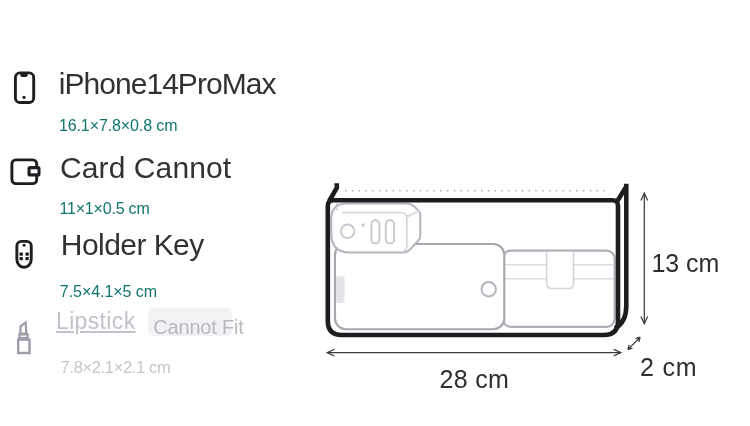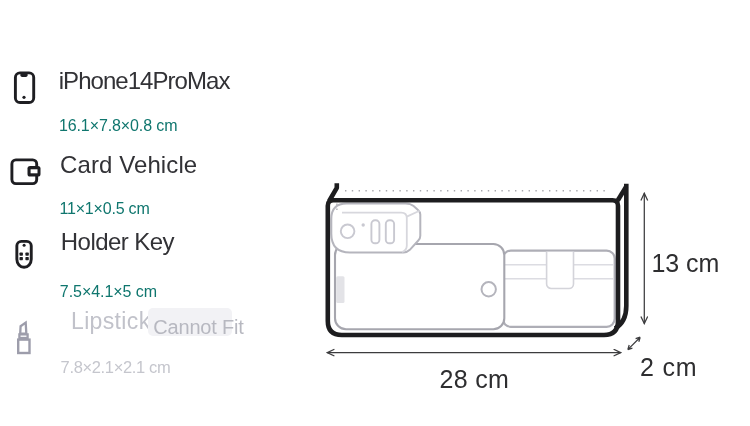--- a/index.html
+++ b/index.html
@@ -1,19 +1,19 @@
 <!DOCTYPE html>
 <html><head>
 <meta charset="utf-8">
 <style>
   html,body{margin:0;padding:0;}
   body{width:750px;height:426px;background:#ffffff;position:relative;overflow:hidden;
        font-family:"Liberation Sans",sans-serif;}
   .abs{position:absolute;white-space:nowrap;}
-  .title{font-size:24px;color:#323236;}
+  .title{font-size:30px;color:#323236;}
   .sub{font-size:16px;color:#0f766e;margin-top:24px;}
   .gtitle{font-size:23px;color:#c1c2ca;}
   .gsub{font-size:16.5px;color:#c5c6cd;}
 </style>
 </head>
 <body>
 
 <div>
 
   <svg class="abs" style="left:12px;top:69px;" width="24" height="38" viewBox="0 0 24 38">
@@ -25,21 +25,21 @@
   <div class="abs title" style="left:58.7px;top:66.5px;letter-spacing:-0.95px;">iPhone14ProMax</div>
 
   <div class="abs sub" style="left:58.9px;top:93.2px;letter-spacing:-0.1px;">16.1×7.8×0.8 cm</div>
 
   <svg class="abs" style="left:8px;top:156px;" width="36" height="31" viewBox="0 0 36 31">
     <rect x="3.9" y="3.9" width="24.8" height="23.7" rx="4" fill="none" stroke="#1e1e22" stroke-width="2.9"></rect>
     <rect x="19.5" y="10" width="13" height="10.6" rx="2.6" fill="#1e1e22"></rect>
     <rect x="22.6" y="13.3" width="6.9" height="4" fill="#ffffff"></rect>
   </svg>
 
-  <div class="abs title" style="left:60px;top:150.6px;letter-spacing:0.1px;">Card Vehicle</div>
+  <div class="abs title" style="left:60px;top:150.6px;letter-spacing:0.1px;">Card Cannot</div>
 
   <div class="abs sub" style="left:59.5px;top:175.6px;letter-spacing:-0.2px;">11×1×0.5 cm</div>
 
   <svg class="abs" style="left:12px;top:236px;" width="25" height="35" viewBox="0 0 25 35">
     <path d="M4.85 9.85 A4.5 4.5 0 0 1 9.35 5.35 L14.75 5.35 A4.5 4.5 0 0 1 19.25 9.85 L19.25 23.35 A7.2 7.95 0 0 1 4.85 23.35 Z" fill="none" stroke="#1e1e22" stroke-width="2.9"></path>
     <circle cx="12.1" cy="9.2" r="1.5" fill="#1e1e22"></circle>
     <rect x="7.5" y="16.5" width="3.4" height="3.2" rx="0.7" fill="#1e1e22"></rect>
     <rect x="13.4" y="16.5" width="3.4" height="3.2" rx="0.7" fill="#1e1e22"></rect>
     <rect x="7.5" y="21.1" width="3.4" height="3.2" rx="0.7" fill="#1e1e22"></rect>
     <rect x="13.4" y="21.1" width="3.4" height="3.2" rx="0.7" fill="#1e1e22"></rect>
@@ -48,21 +48,21 @@
   <div class="abs title" style="left:60.8px;top:227.7px;letter-spacing:-0.55px;">Holder Key</div>
 
   <div class="abs sub" style="left:59.8px;top:259.4px;letter-spacing:-0.05px;">7.5×4.1×5 cm</div>
 
   <svg class="abs" style="left:14px;top:318px;" width="24" height="40" viewBox="0 0 24 40">
     <path d="M6.6 8.2 L11.7 4.6 L12.3 15.3 L6.2 15.6 Z" fill="none" stroke="#9d9dab" stroke-width="2.3"></path>
     <rect x="5.4" y="16.4" width="8.2" height="3.6" fill="none" stroke="#9d9dab" stroke-width="2.3"></rect>
     <rect x="4.2" y="21.6" width="11.3" height="13.4" fill="none" stroke="#9d9dab" stroke-width="2.4"></rect>
   </svg>
 
-  <div class="abs gtitle" style="left:71px;top:307.8px;letter-spacing:0.35px;">Lipstick</div>
+  <div class="abs gtitle" style="left:56px;top:307.8px;letter-spacing:0.35px;text-decoration:underline;">Lipstick</div>
 
   <div class="abs" style="left:147.7px;top:307.6px;width:84.7px;height:28px;background:#f2f2f5;border-radius:5px;"></div>
   <div class="abs" style="left:153.3px;top:316.2px;font-size:20px;color:#b7b8c0;letter-spacing:-0.2px;">Cannot Fit</div>
 
   <div class="abs gsub" style="left:60.6px;top:358px;letter-spacing:-0.35px;">7.8×2.1×2.1 cm</div>
 </div>
 
 <svg class="abs" style="left:0;top:0;" width="750" height="426" viewBox="0 0 750 426">
   <defs>
     <marker id="ah" markerWidth="9" markerHeight="9" refX="7.8" refY="4" orient="auto-start-reverse" markerUnits="userSpaceOnUse">

